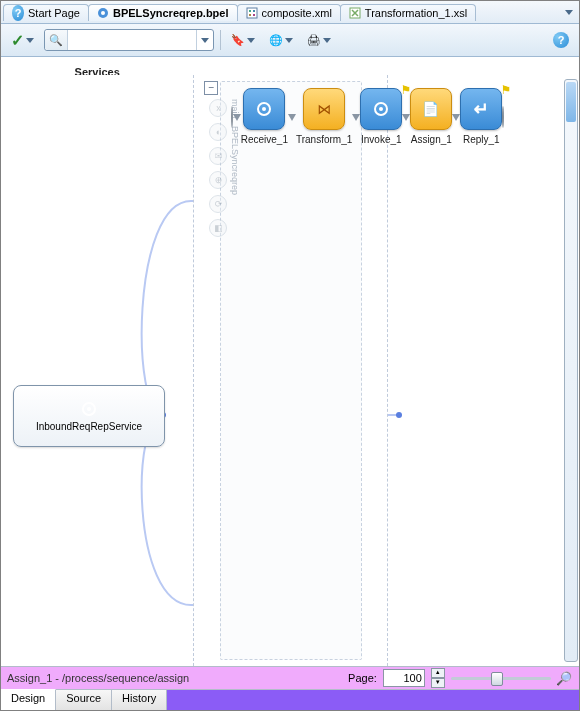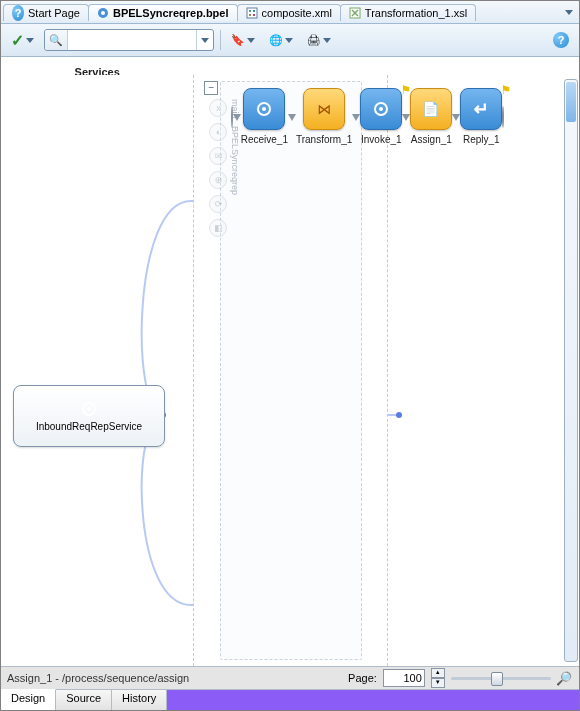--- a/index.html
+++ b/index.html
@@ -53,21 +53,21 @@
 .partner{position:absolute;top:310px;width:150px;height:60px;border:1px solid #7f94aa;border-radius:8px;background:linear-gradient(#fff,#edf2f7);display:flex;flex-direction:column;align-items:center;justify-content:center;box-shadow:0 1px 2px rgba(0,0,0,.15)}
 .partner-label{font-size:10px;margin-top:3px}
 .partner.left{left:12px}
 .partner.right{right:12px}
 
 svg.links{position:absolute;inset:0;width:100%;height:100%;pointer-events:none}
 
 .ov{position:absolute;right:2px;top:4px;bottom:4px;width:12px;border:1px solid #9fb0c0;border-radius:3px;background:linear-gradient(#f4f8fc,#e2ecf6)}
 .ov-thumb{position:absolute;left:1px;right:1px;top:2px;height:40px;background:linear-gradient(#b9d8f5,#7eb6e8);border-radius:2px}
 
-.status{display:flex;align-items:center;height:22px;border-top:1px solid #b2bcc9;padding:0 6px;background:#e5e5e5;gap:6px}
+.status{display:flex;align-items:center;height:22px;border-top:1px solid #b2bcc9;padding:0 6px;background:#f0abfc;gap:6px}
 .status .path{flex:1;color:#333}
 .zoom-input{width:36px;height:16px;border:1px solid #8a96a4;text-align:right;font-size:11px;padding:0 2px}
 .spin{display:flex;flex-direction:column}
 .spin .b{width:12px;height:8px;border:1px solid #8a96a4;background:#eef2f6;font-size:6px;line-height:1;text-align:center}
 .slider{position:relative;width:100px;height:14px}
 .slider-track{position:absolute;top:6px;left:0;right:0;height:3px;background:#c1cbd7;border-radius:2px}
 .slider-thumb{position:absolute;top:1px;left:40px;width:10px;height:12px;background:linear-gradient(#fff,#cfd8e2);border:1px solid #7f8c9b;border-radius:2px}
 .mag{font-size:13px;color:#b0483a}
 
 .btabs{display:flex;height:20px;background:#8b5cf6;border-top:1px solid #b2bcc9}

